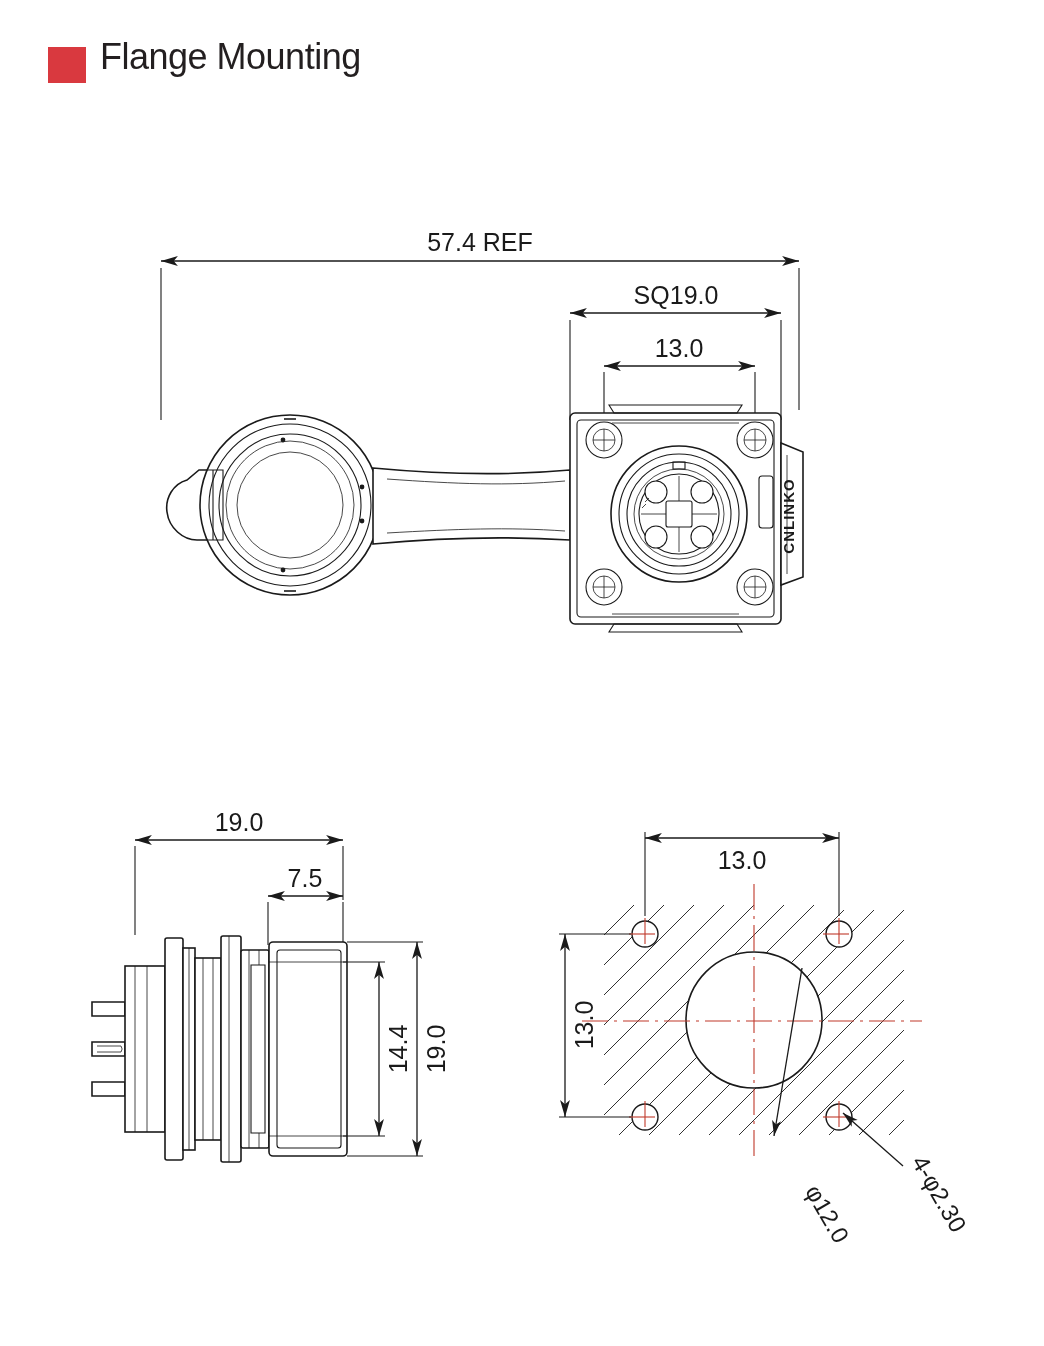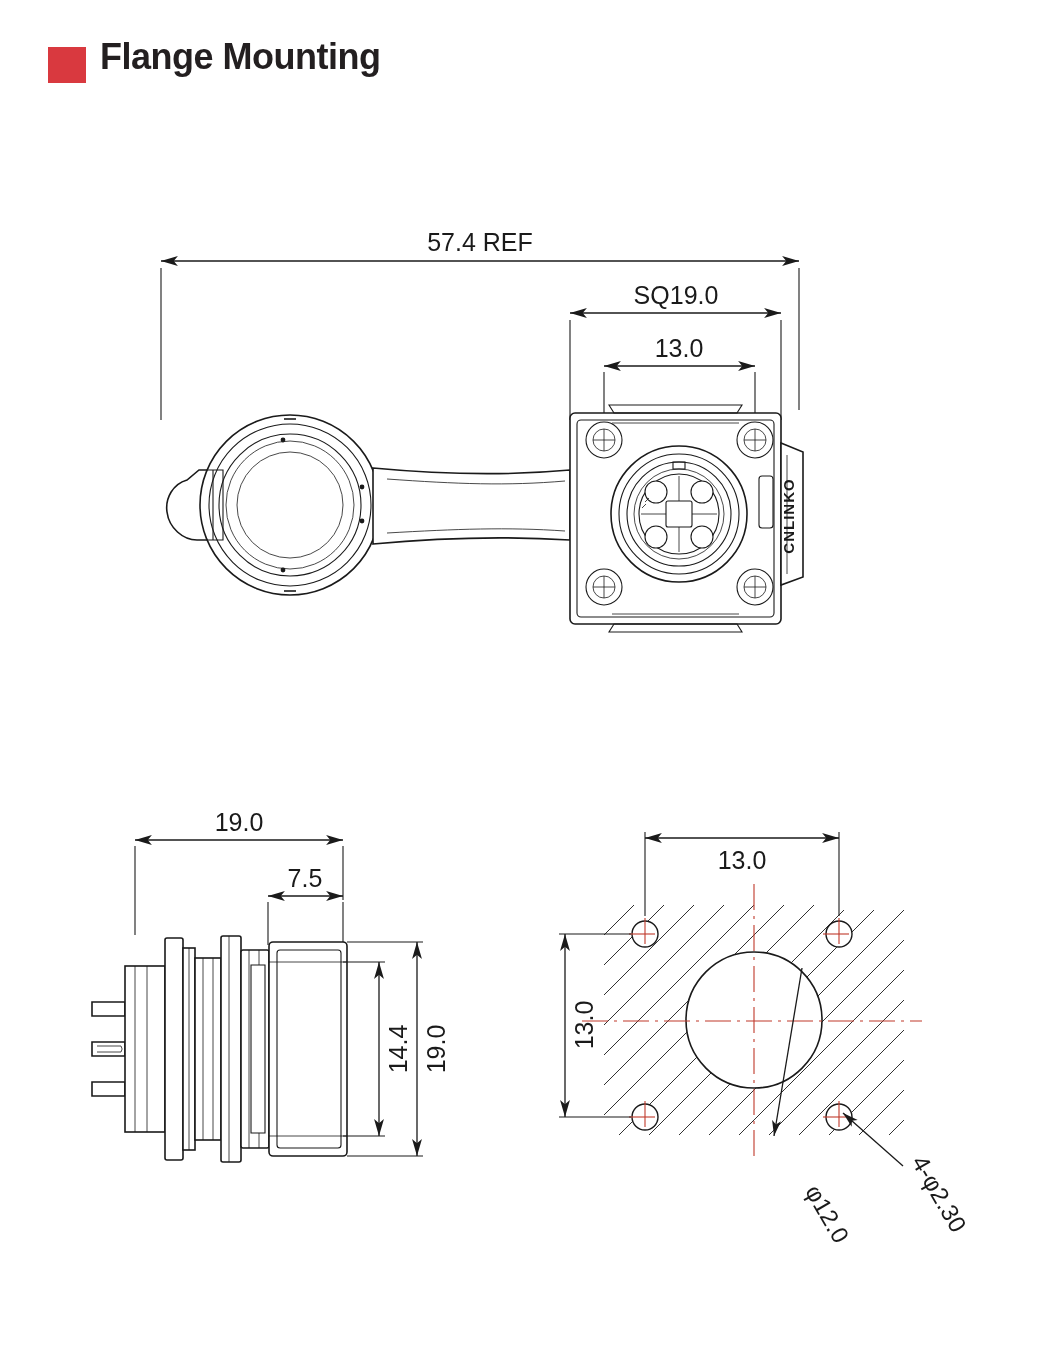--- a/index.html
+++ b/index.html
@@ -24,21 +24,21 @@
   #header-swatch {
     position: absolute;
     left: 48px; top: 47px;
     width: 38px; height: 36px;
     background: #d9393f;
   }
   #header-title {
     position: absolute;
     left: 100px; top: 36px;
     font-size: 36px;
-    font-weight: bold;
+    font-weight: normal;
     letter-spacing: -0.5px;
     color: #231f20;
     white-space: nowrap;
   }
   
   #canvas {
     position: absolute;
     left: 16px; top: 0;
     width: 1044px;
     height: 1284px;

